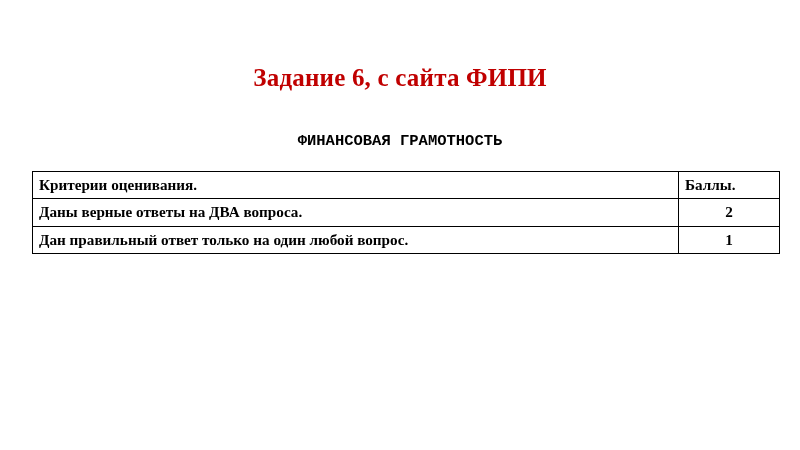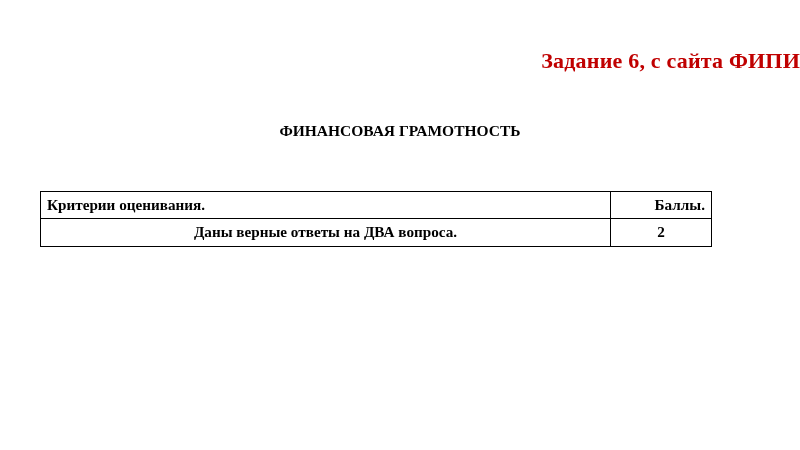--- a/index.html
+++ b/index.html
@@ -13,44 +13,43 @@
     font-family: "Liberation Serif", serif;
     overflow: hidden;
   }
   .slide {
     position: relative;
     width: 800px;
     height: 450px;
     box-sizing: border-box;
   }
   .title {
-    text-align: right;
+    text-align: center;
     color: #c00000;
     font-family: "Liberation Serif", serif;
     font-weight: bold;
-    font-size: 22px;
+    font-size: 25px;
     margin: 0;
-    padding-top: 48px;
+    padding-top: 64px;
     letter-spacing: 0.2px;
   }
   .subtitle {
     text-align: center;
     color: #000000;
-    font-family: Liberation Serif, serif;
+    font-family: Liberation Mono, monospace;
     font-weight: bold;
     font-size: 15.5px;
-    margin: 8px;
+    margin: 0;
     padding-top: 40px;
   }
   .table-wrap {
     position: absolute;
-    left: 40px;
+    left: 32px;
     top: 171px;
-    width: 672px;
-    margin-top: 20px;
+    width: 748px;
   }
   table.criteria {
     border-collapse: collapse;
     width: 100%;
     table-layout: fixed;
     font-family: "Liberation Serif", serif;
     font-weight: bold;
     font-size: 15.2px;
     color: #000000;
   }
@@ -59,28 +58,27 @@
     padding: 3px 6px 4px 6px;
     vertical-align: top;
     line-height: 1.28;
   }
   table.criteria td.pts {
     width: 88px;
     text-align: center;
     vertical-align: middle;
   }
   table.criteria tr.head td.pts {
-    text-align: right;
+    text-align: left;
   }
   table.criteria tr.head td.crit {
     text-align: left;
   }
   .multiline {
     white-space: pre-line;
-    text-align: center;
   }
 </style>
 </head>
 <body>
 
 <div class="slide">
 
   <h1 class="title">Задание 6, с сайта ФИПИ</h1>
 
   <h2 class="subtitle">ФИНАНСОВАЯ ГРАМОТНОСТЬ</h2>
@@ -89,17 +87,21 @@
     <table class="criteria">
       <tbody>
         <tr class="head">
           <td class="crit">Критерии оценивания.</td>
           <td class="pts">Баллы.</td>
         </tr>
         <tr>
           <td class="crit multiline">Даны верные ответы на ДВА вопроса.</td>
           <td class="pts">2</td>
         </tr>
+        <tr>
+          <td class="crit multiline">Дан правильный ответ только на один любой вопрос.</td>
+          <td class="pts">1</td>
+        </tr>
       </tbody>
     </table>
   </div>
 
 </div>
 
 </body></html>

